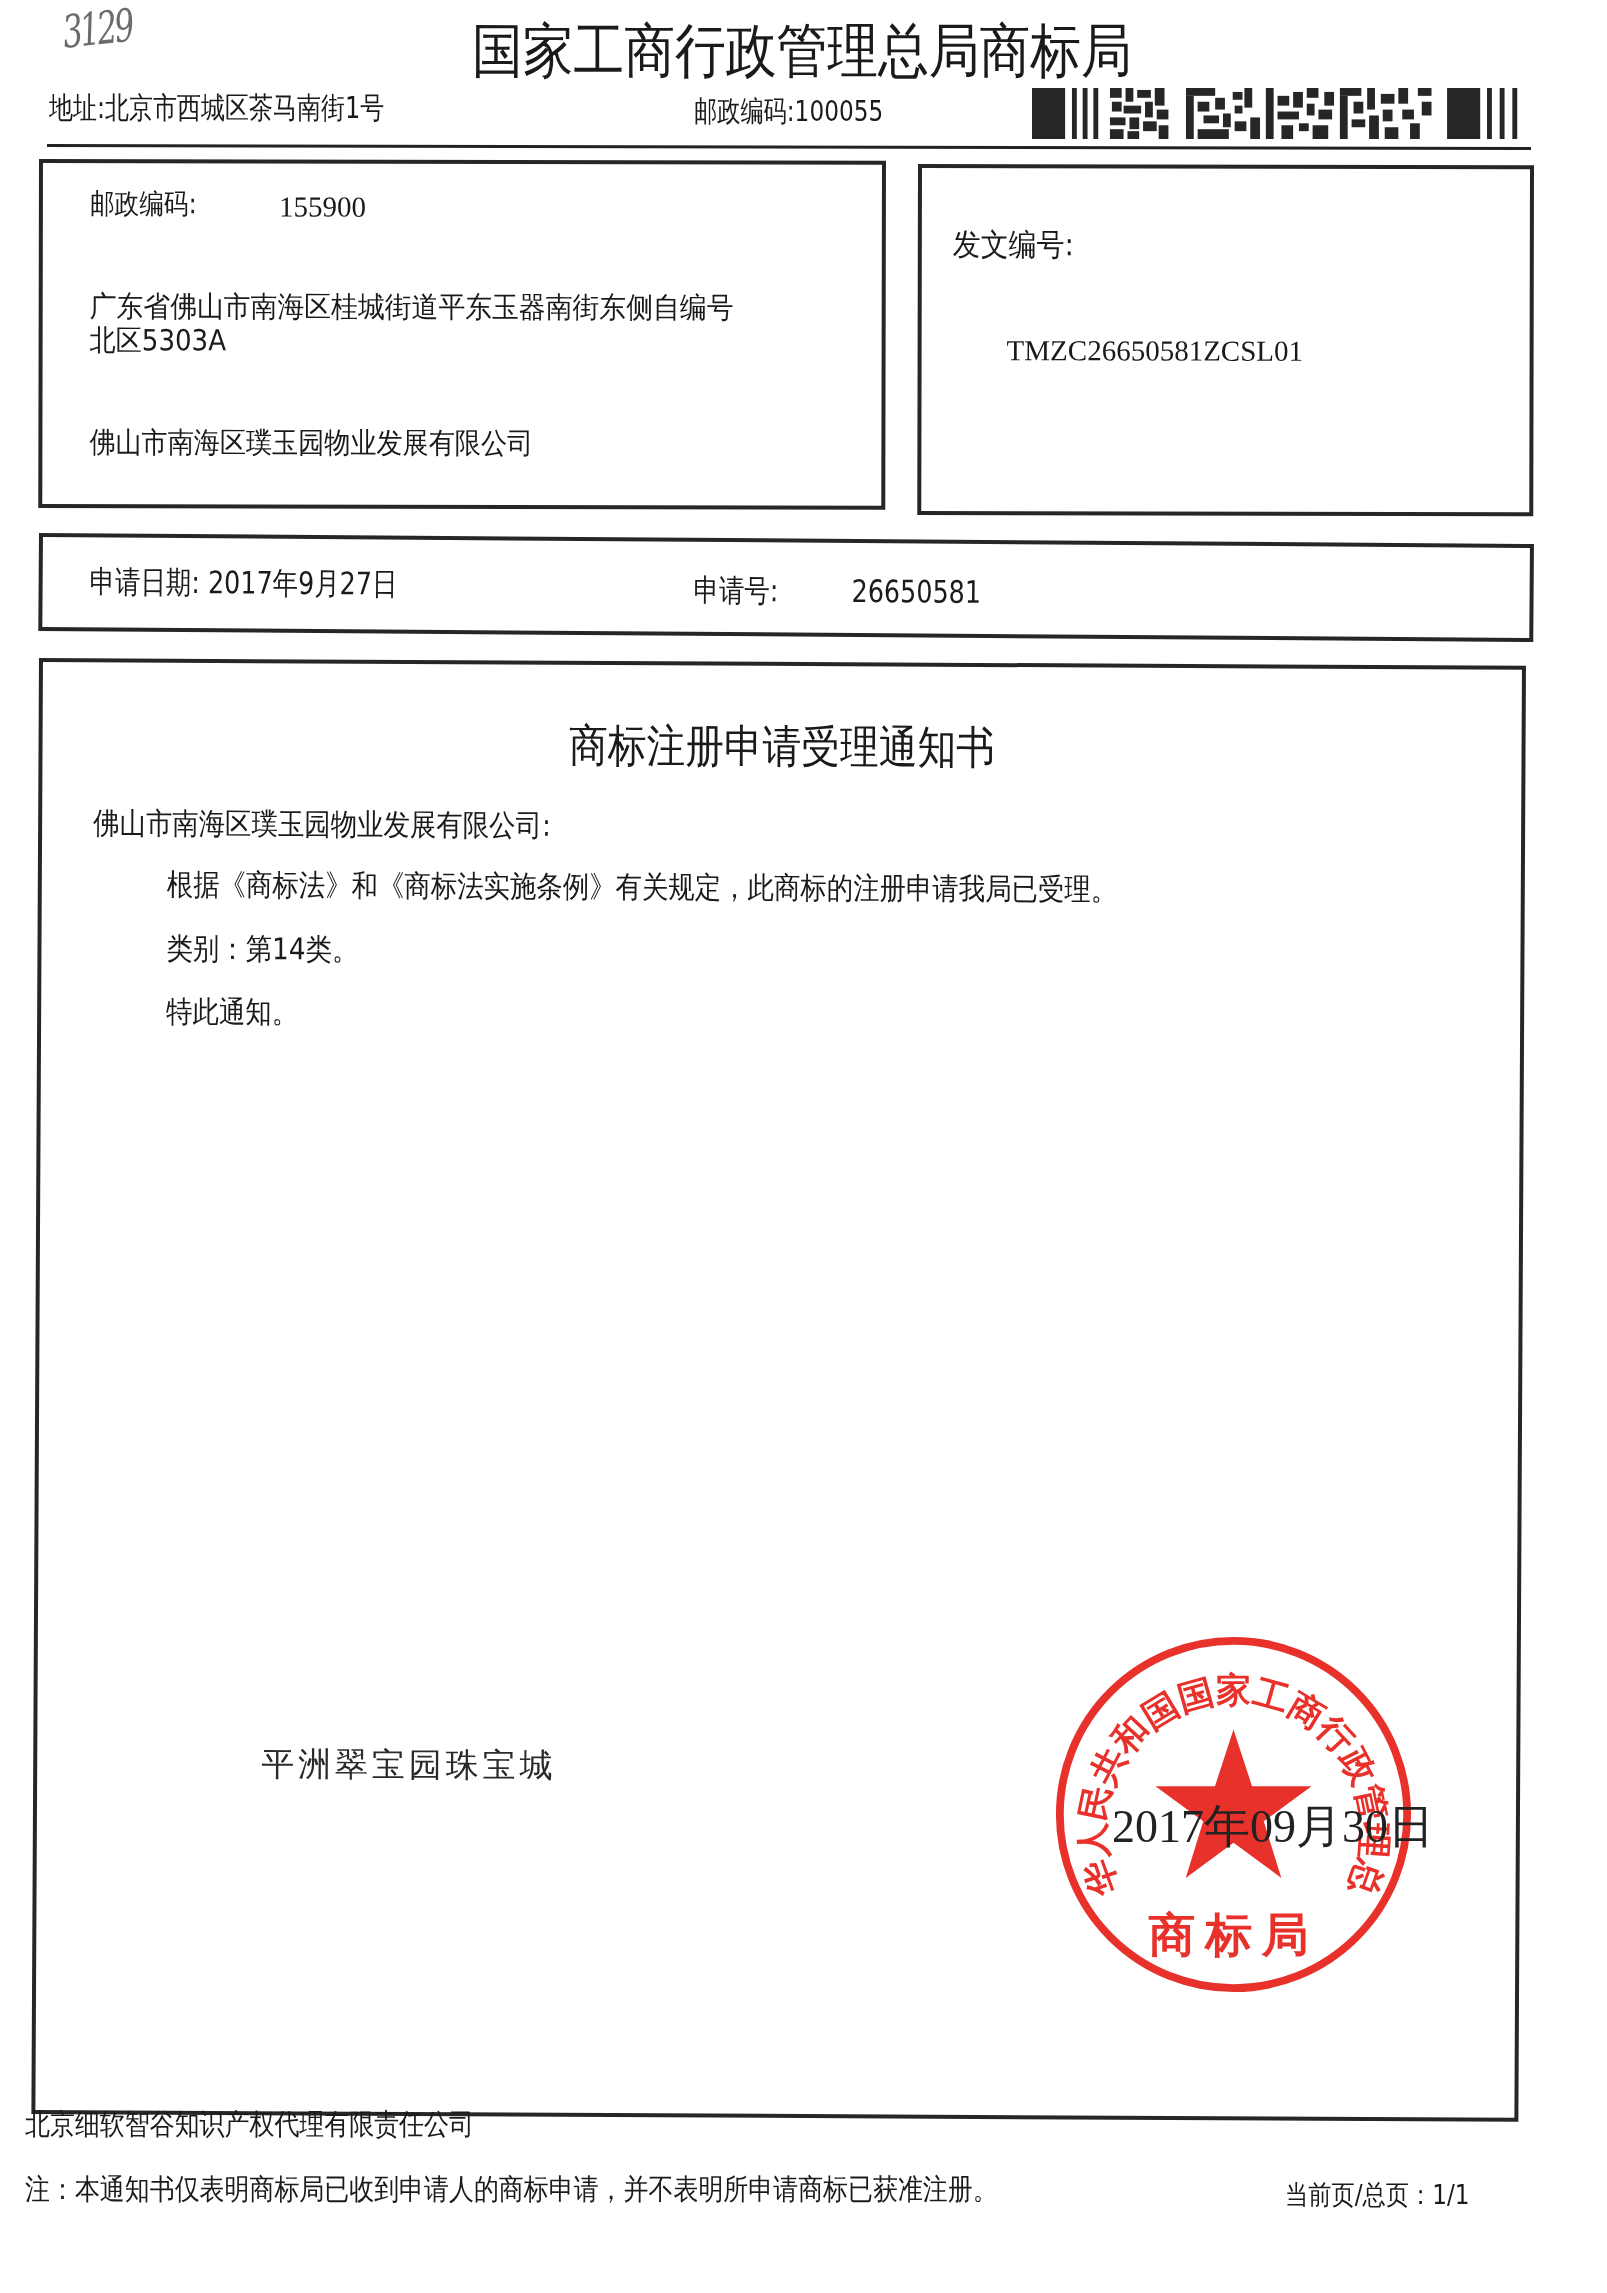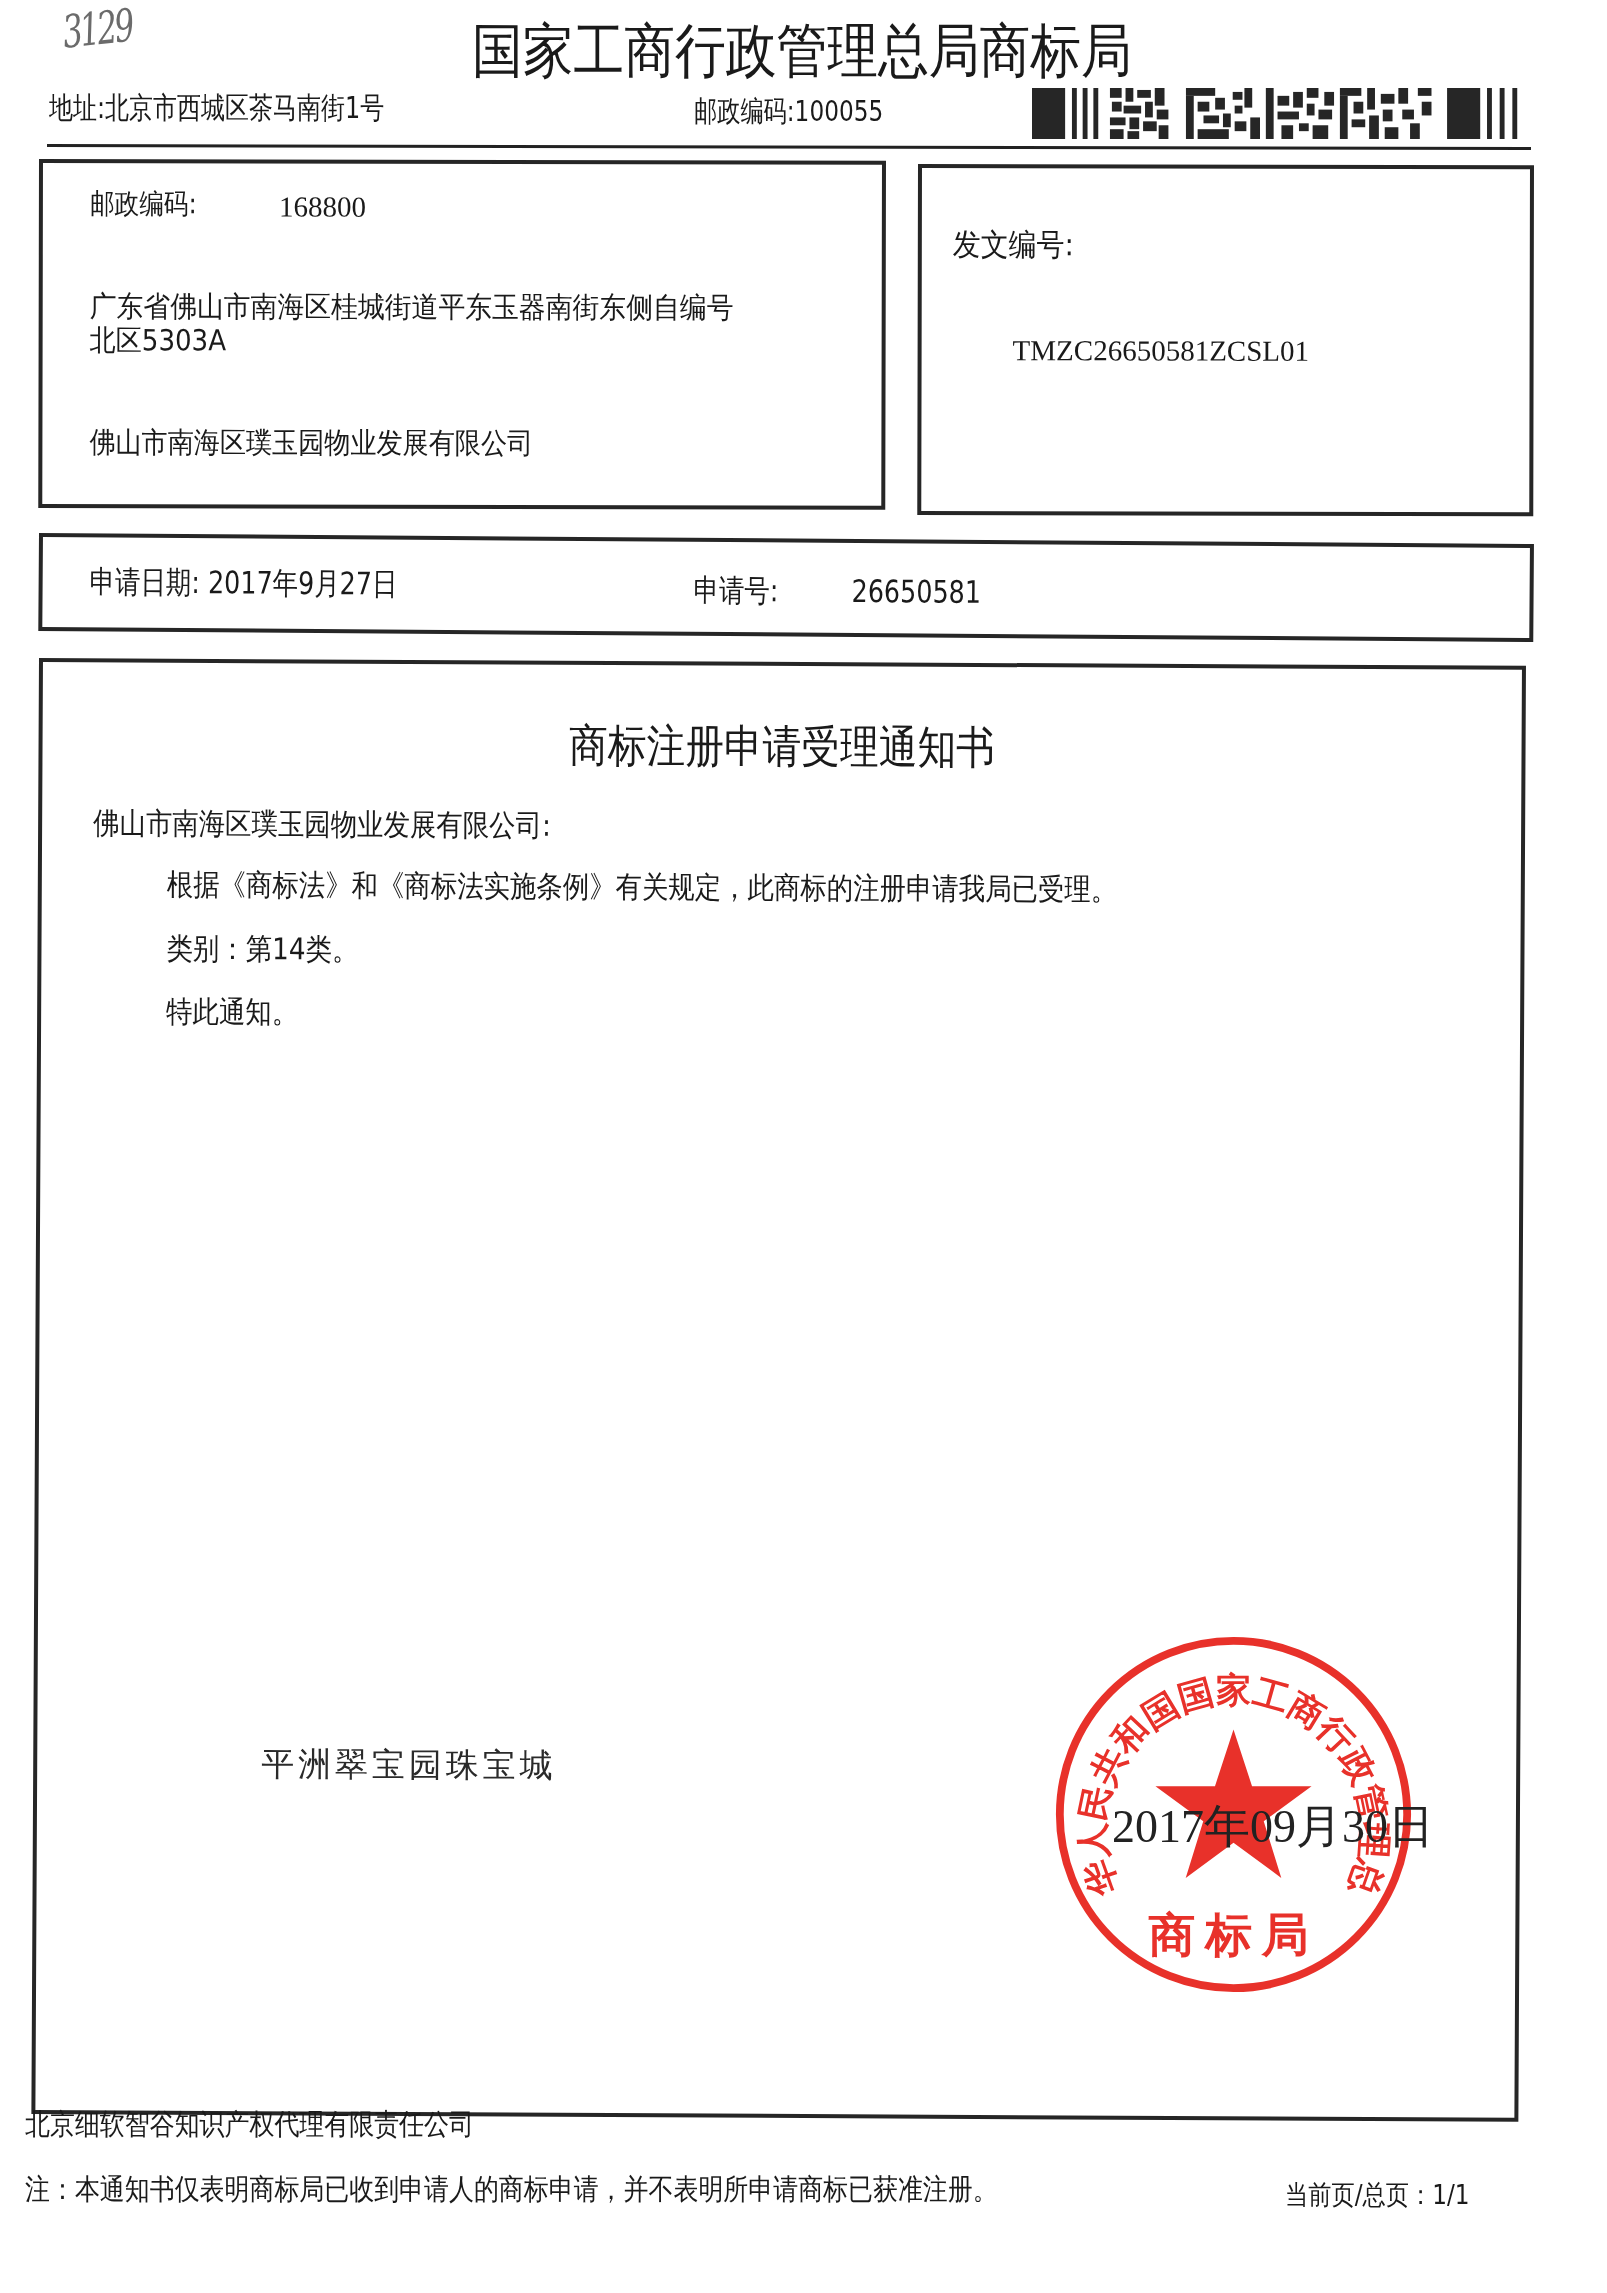--- a/index.html
+++ b/index.html
@@ -212,29 +212,29 @@
   <rect x="480" y="0" width="5" height="52" fill="#262626"></rect>
   <rect x="493" y="0" width="5" height="52" fill="#262626"></rect>
 </svg>
 
 <div class="abs header-rule"></div>
 
 <div class="abs box box-recipient">
   <div class="txt" style="left:47px; top:25px; font-size:28px; transform:scaleX(0.88); transform-origin:left top;">
     <span>邮政编码:</span>
   </div>
-  <div class="txt serif" style="left:236px; top:27px; font-size:29px;">168800</div>
+  <div class="txt serif" style="left:236px; top:27px; font-size:29px;">155900</div>
   <div class="txt" style="left:47px; top:127px; font-size:29px; transform:scaleX(0.925); transform-origin:left top;">广东省佛山市南海区桂城街道平东玉器南街东侧自编号</div>
   <div class="txt" style="left:47px; top:161px; font-size:29px; transform:scaleX(0.9); transform-origin:left top;">北区5303A</div>
   <div class="txt" style="left:47px; top:263px; font-size:29px; transform:scaleX(0.9); transform-origin:left top;">佛山市南海区璞玉园物业发展有限公司</div>
 </div>
 
 <div class="abs box box-docnum">
   <div class="txt" style="left:31px; top:59px; font-size:31px; transform:scaleX(0.9); transform-origin:left top;">发文编号:</div>
-  <div class="txt serif" style="left:85px; top:166px; font-size:29px;margin-left:6px;">TMZC26650581ZCSL01</div>
+  <div class="txt serif" style="left:85px; top:166px; font-size:29px;">TMZC26650581ZCSL01</div>
 </div>
 
 <div class="abs box box-appinfo">
   <div class="txt" style="left:47px; top:27px; font-size:31px; transform:scaleX(0.82); transform-origin:left top;">
     <span>申请日期:</span>
     <span>2017年9月27日</span>
   </div>
   <div class="txt" style="left:651px; top:31px; font-size:31px; transform:scaleX(0.82); transform-origin:left top;">申请号:</div>
   <div class="txt" style="left:809px; top:31px; font-size:31px; transform:scaleX(0.82); transform-origin:left top;">26650581</div>
 </div>

